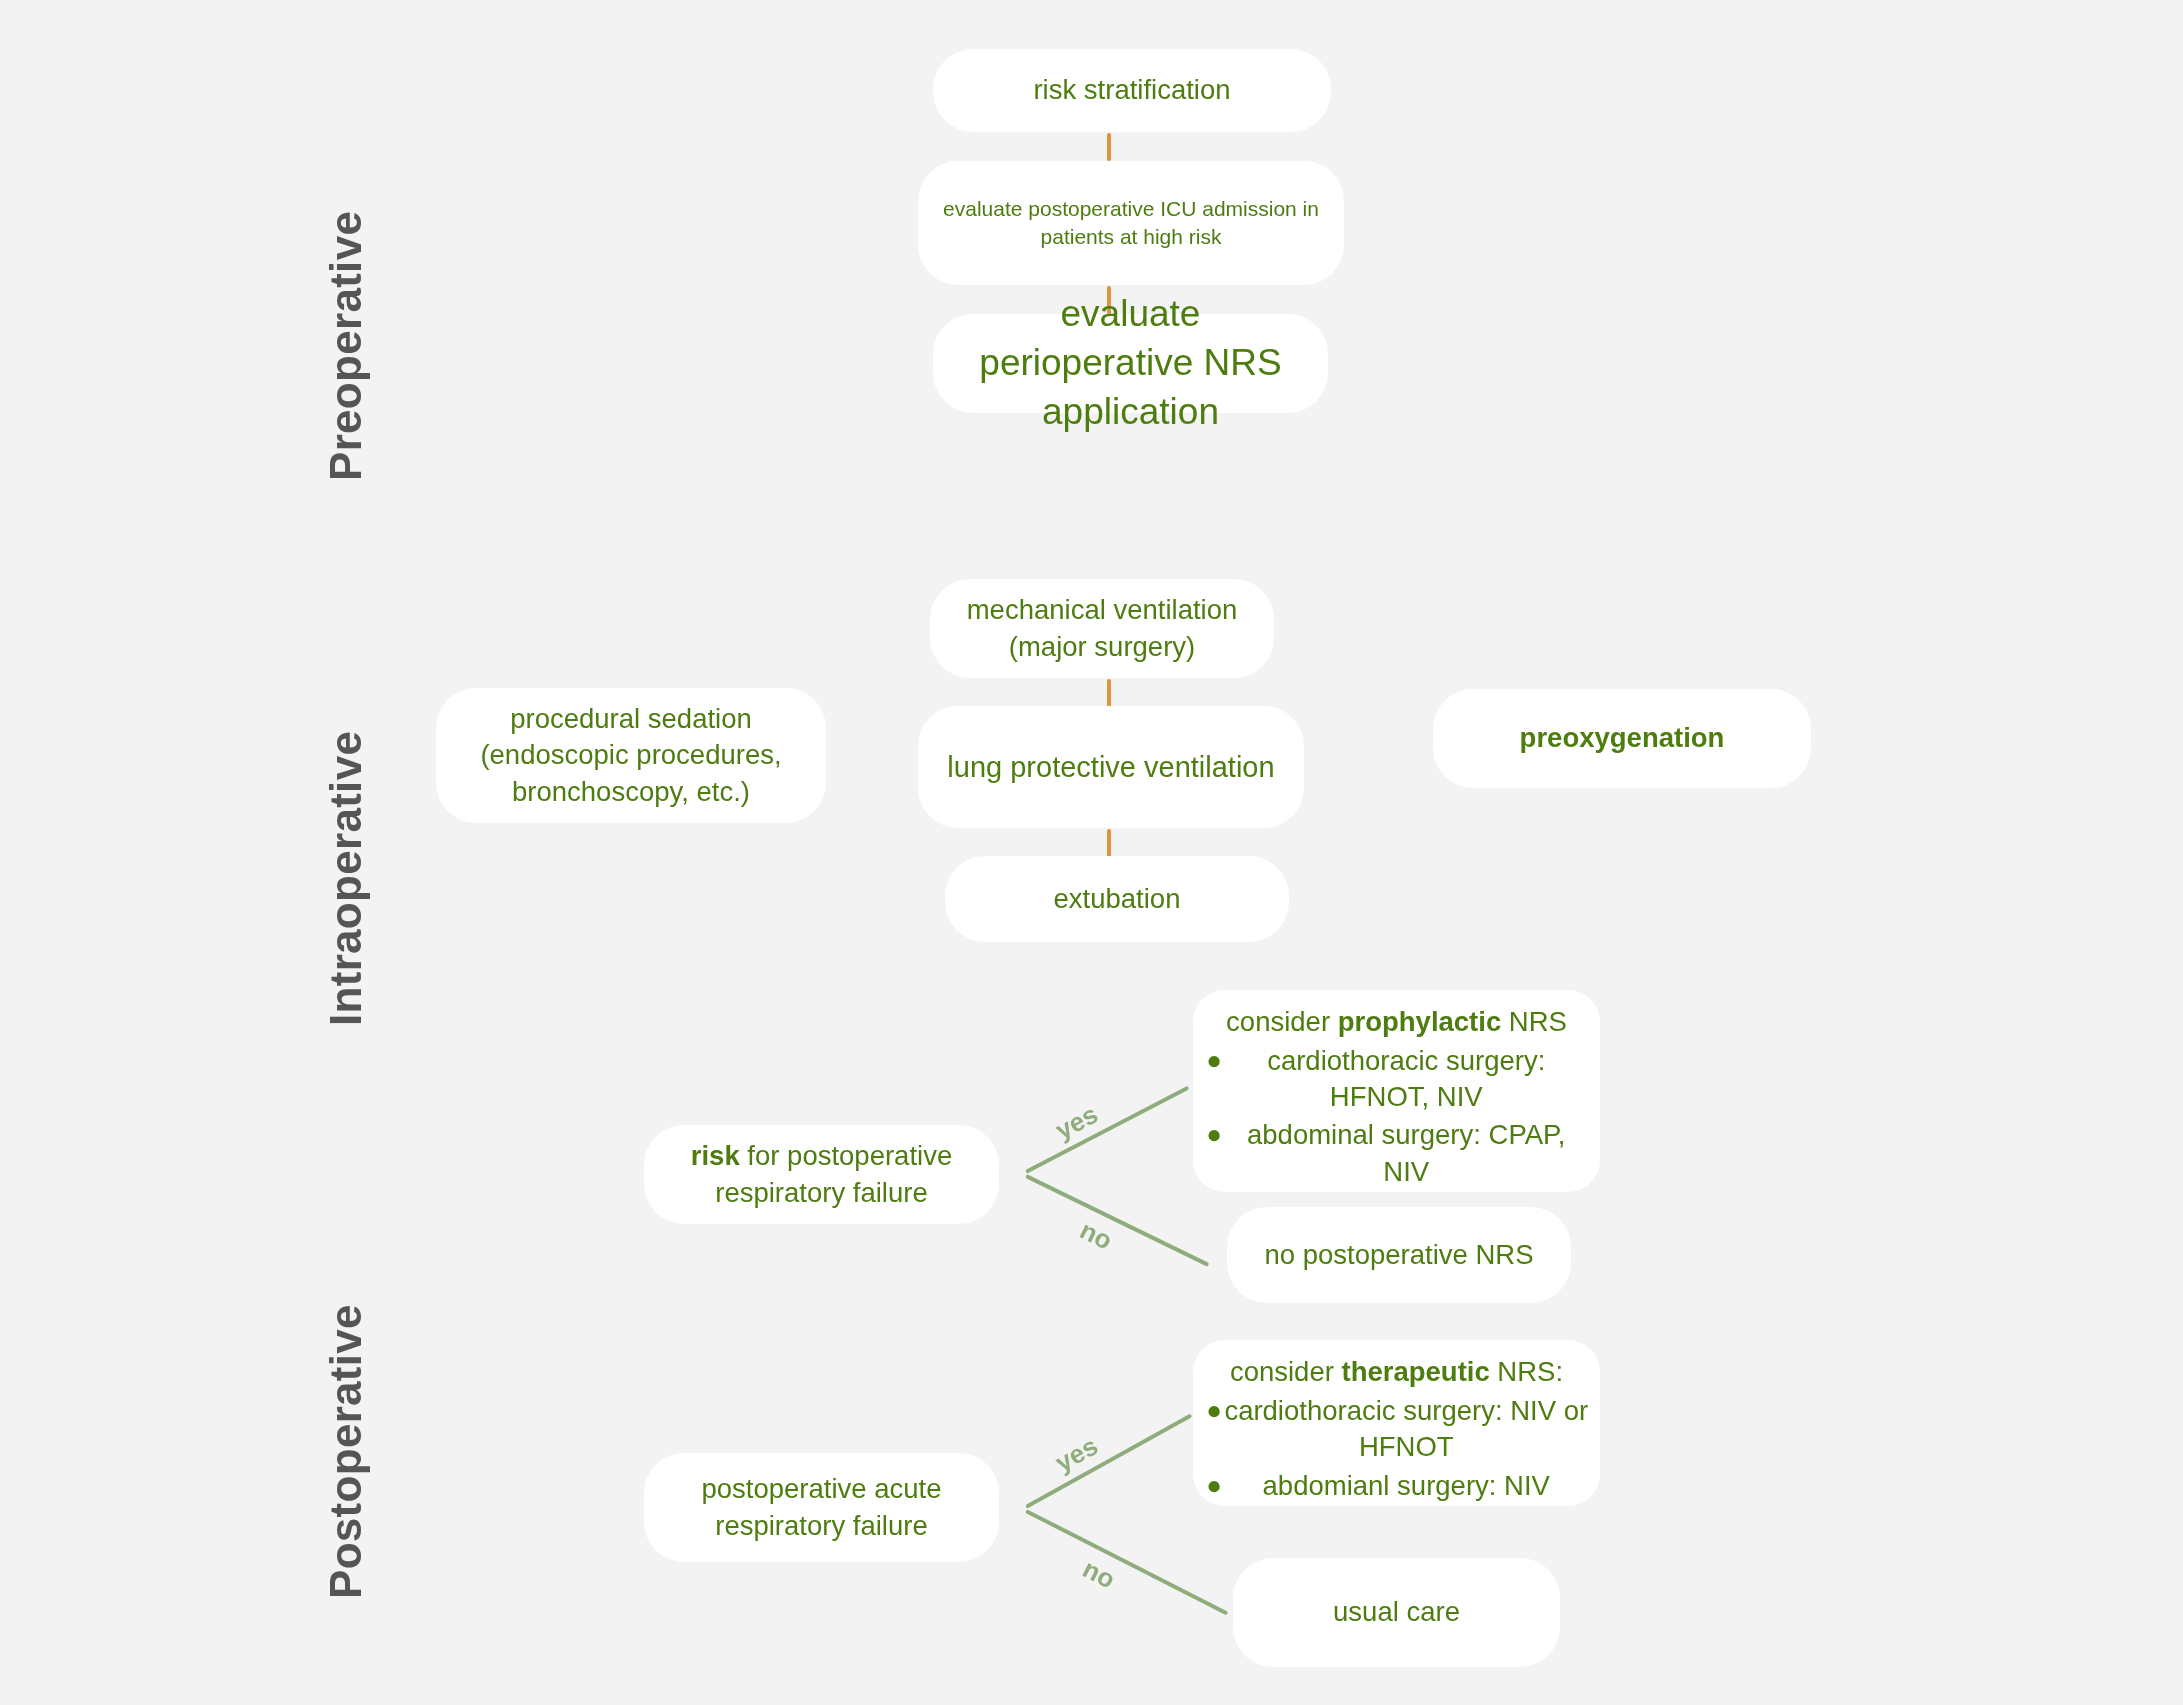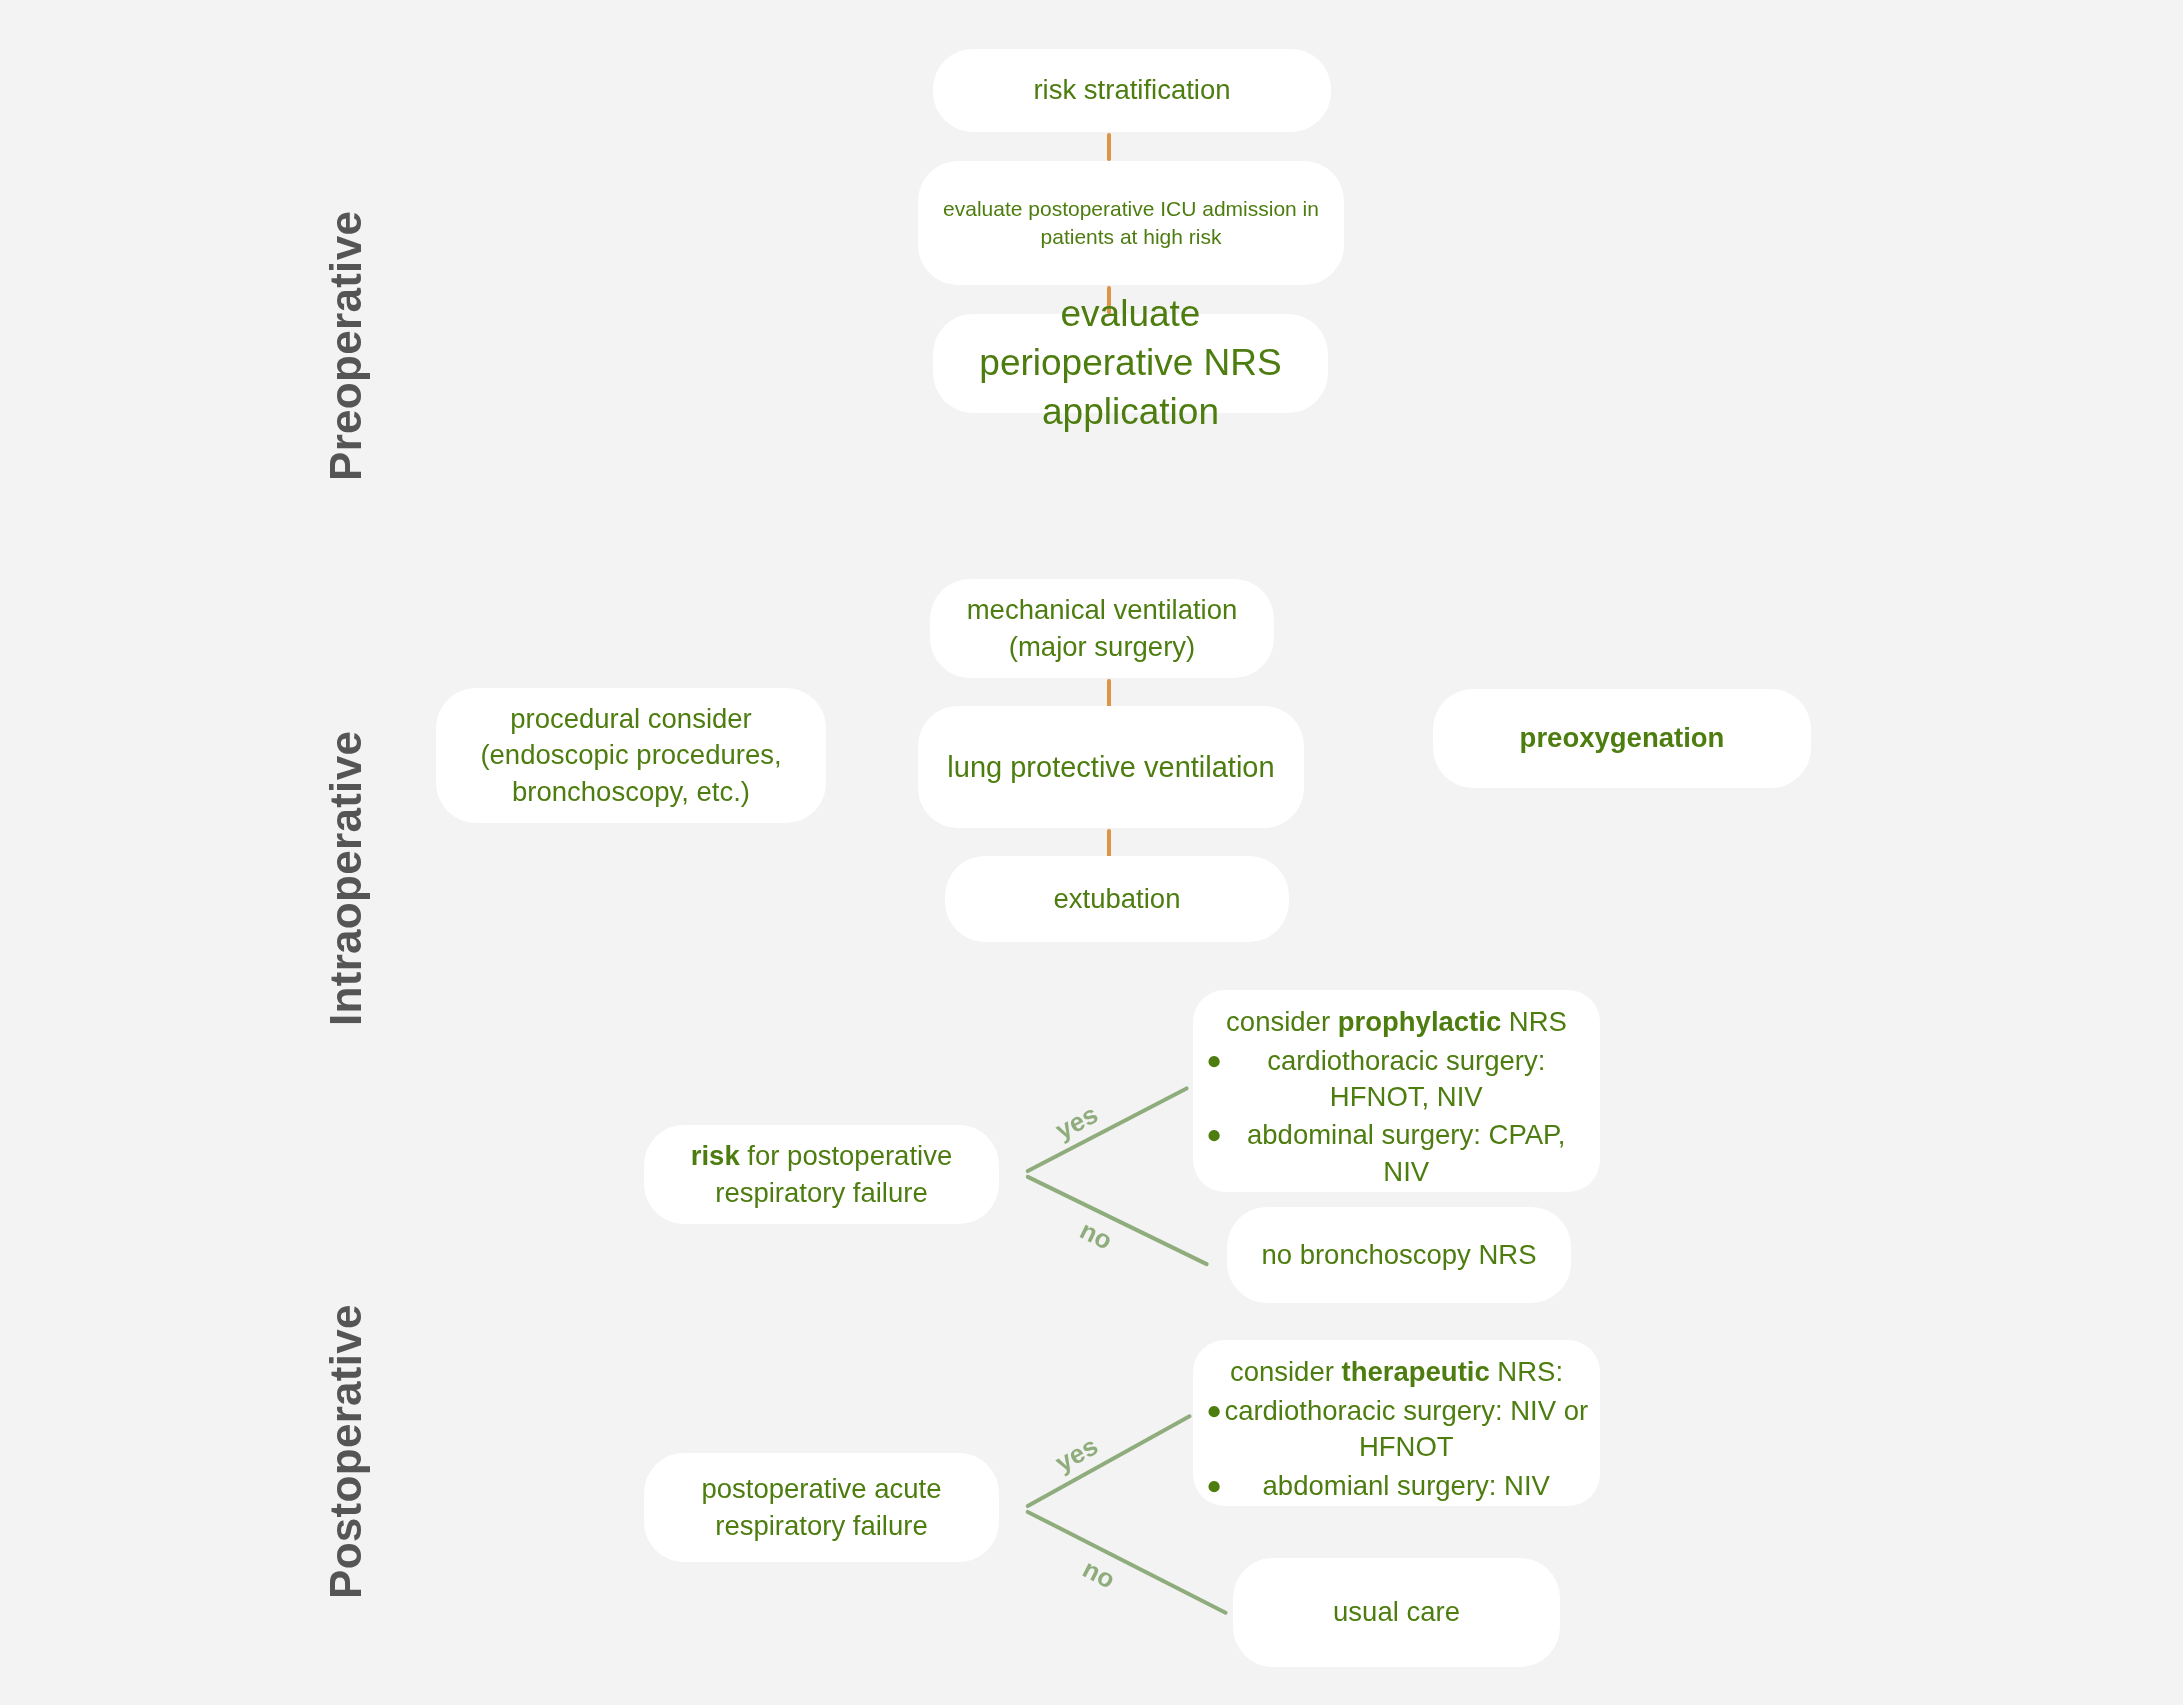--- a/index.html
+++ b/index.html
@@ -105,21 +105,21 @@
     <span class="node-text">evaluate postoperative ICU admission in patients at high risk</span>
   </div>
 
   <div class="connector-v" style="left:1107px; top:286px; height:27.5px;"></div>
 
   <div class="node" style="left:933px; top:314px; width:395px; height:99px; font-size:37px;">
     <span class="node-text">evaluate perioperative NRS application</span>
   </div>
 
   <div class="node" style="left:436px; top:688px; width:390px; height:135px; font-size:27.5px;">
-    <span class="node-text">procedural consider (endoscopic procedures, bronchoscopy, etc.)</span>
+    <span class="node-text">procedural sedation (endoscopic procedures, bronchoscopy, etc.)</span>
   </div>
 
   <div class="node" style="left:930px; top:579px; width:344px; height:99px; font-size:27.5px;">
     <span class="node-text">mechanical ventilation (major surgery)</span>
   </div>
 
   <div class="connector-v" style="left:1107px; top:679px; height:27.5px;"></div>
 
   <div class="node" style="left:918px; top:706px; width:386px; height:122px; font-size:29px;">
     <span class="node-text">lung protective ventilation</span>
@@ -155,21 +155,21 @@
         <span class="bullet-body">cardiothoracic surgery: HFNOT, NIV</span>
       </span>
       <span class="bullet-row">
         <span class="bullet-dot">●</span>
         <span class="bullet-body">abdominal surgery: CPAP, NIV</span>
       </span>
     </span>
   </div>
 
   <div class="node" style="left:1227px; top:1207px; width:344px; height:96px; font-size:27.5px;">
-    <span class="node-text">no bronchoscopy NRS</span>
+    <span class="node-text">no postoperative NRS</span>
   </div>
 
   <div class="node" style="left:644px; top:1453px; width:355px; height:109px; font-size:27.5px;text-align:center;">
     <span class="node-text">
       <b></b><span>postoperative acute respiratory failure</span>
     </span>
   </div>
 
   <div class="branch-line" style="left:1026px; top:1505px; width:189px; transform: rotate(-29deg);"></div>
   <div class="branch-label" style="left:1055px; top:1439px; font-size:26px; transform: rotate(-29deg);">yes</div>

